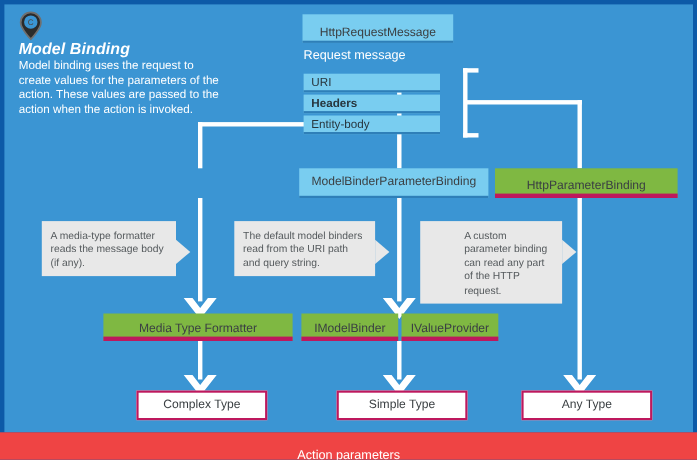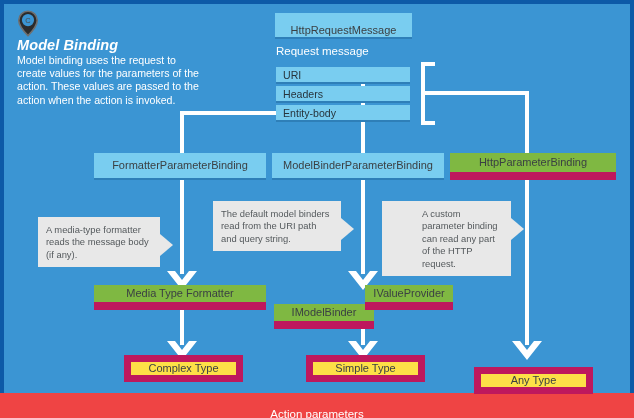--- a/index.html
+++ b/index.html
@@ -73,42 +73,43 @@
     z-index: 5;
   }
 
   .node.blue {
     background: #7ececf;
     background: #79cdf0;
     border-bottom: 2px solid #2e7fb8;
   }
 
   .node.blue-plain {
-    background: #fde047;
-    border: 7px solid #be185d;
+    background: #ffffff;
+    border: 2px solid #be185d;
   }
 
   .node.green {
     background: #7fb842;
-    border-bottom: 8px solid #be185d;
+    border-bottom: 4px solid #be185d;
+    align-items: flex-end;
   }
 
   
   .req-label {
     position: absolute;
     left: 272px;
     top: 41px;
     font-size: 11.5px;
     color: #ffffff;
   }
 
   .req-row {
     position: absolute;
     left: 272px;
-    width: 134px;
+    width: 124px;
     height: 17px;
     background: #79cdf0;
     border-bottom: 2px solid #2e7fb8;
     display: flex;
     align-items: center;
     z-index: 5;
   }
   .req-row span {
     padding-left: 7px;
     font-size: 10.6px;
@@ -190,43 +191,40 @@
 
     <div class="node blue" style="left:271px; top:9px; width:137px; height:26px;align-items:flex-end;">
       <span>HttpRequestMessage</span>
     </div>
 
     <div class="req-label">Request message</div>
 
     <div class="req-row" style="top:63px;">
       <span>URI</span>
     </div>
-    <div class="req-row" style="top:82px;">
+    <div class="req-row" style="top:82px;font-weight:bold;">
       <span>Headers</span>
     </div>
     <div class="req-row" style="top:101px;">
       <span>Entity-body</span>
     </div>
 
     <div class="wire v" style="left:417px; top:58px; height:63px;"></div>
     <div class="wire h" style="left:417px; top:58px; width:14px;"></div>
     <div class="wire h" style="left:417px; top:117px; width:14px;"></div>
 
     <div class="wire h" style="left:419px; top:87px; width:106px;"></div>
     <div class="wire v" style="left:521px; top:87px; height:62px;"></div>
 
     <div class="wire h" style="left:176px; top:107px; width:98px;"></div>
     <div class="wire v" style="left:176px; top:107px; height:42px;"></div>
 
     <div class="wire h" style="left:305px; top:69px; width:55px;"></div>
     <div class="wire v" style="left:357px; top:69px; height:80px;"></div>
 
-    <div class="node blue" style="left:90px; top:149px; width:172px; height:27px;">
-      <span>FormatterParameterBinding</span>
-    </div>
     <div class="node blue" style="left:268px; top:149px; width:172px; height:27px;">
       <span>ModelBinderParameterBinding</span>
     </div>
     <div class="node green" style="left:446px; top:149px; width:166px; height:27px;">
       <span>HttpParameterBinding</span>
     </div>
 
     <div class="wire v" style="left:176px; top:176px; height:94px;"></div>
     <svg class="arrow-head" style="left:162px; top:266px;" width="32" height="22" viewBox="0 0 32 22">
       <polygon points="1,1 16,20 31,1 23,1 16,10 9,1" fill="#ffffff"></polygon>
@@ -235,36 +233,36 @@
     <div class="wire v" style="left:357px; top:176px; height:94px;"></div>
     <svg class="arrow-head" style="left:343px; top:266px;" width="32" height="22" viewBox="0 0 32 22">
       <polygon points="1,1 16,20 31,1 23,1 16,10 9,1" fill="#ffffff"></polygon>
     </svg>
 
     <div class="wire v" style="left:521px; top:176px; height:165px;"></div>
     <svg class="arrow-head" style="left:507px; top:336px;" width="32" height="22" viewBox="0 0 32 22">
       <polygon points="1,1 16,20 31,1 23,1 16,10 9,1" fill="#ffffff"></polygon>
     </svg>
 
-    <div class="callout" style="left:34px; top:197px; width:122px;margin-top:16px;">
+    <div class="callout" style="left:34px; top:197px; width:122px;">
       <span>A media-type formatter reads the message body (if any).</span>
     </div>
 
     <div class="callout" style="left:209px; top:197px; width:128px;">
       <span>The default model binders read from the URI path and query string.</span>
     </div>
 
     <div class="callout" style="left:378px; top:197px; width:129px;padding-left:40px;">
       <span>A custom parameter binding can read any part of the HTTP request.</span>
     </div>
 
     <div class="node green" style="left:90px; top:281px; width:172px; height:25px;">
       <span>Media Type Formatter</span>
     </div>
-    <div class="node green" style="left:270px; top:281px; width:100px; height:25px;margin-top:19px;">
+    <div class="node green" style="left:270px; top:281px; width:88px; height:25px;">
       <span>IModelBinder</span>
     </div>
     <div class="node green" style="left:361px; top:281px; width:88px; height:25px;">
       <span>IValueProvider</span>
     </div>
 
     <div class="wire v" style="left:176px; top:306px; height:35px;"></div>
     <svg class="arrow-head" style="left:162px; top:336px;" width="32" height="22" viewBox="0 0 32 22">
       <polygon points="1,1 16,20 31,1 23,1 16,10 9,1" fill="#ffffff"></polygon>
     </svg>
@@ -273,21 +271,21 @@
     <svg class="arrow-head" style="left:343px; top:336px;" width="32" height="22" viewBox="0 0 32 22">
       <polygon points="1,1 16,20 31,1 23,1 16,10 9,1" fill="#ffffff"></polygon>
     </svg>
 
     <div class="node blue-plain" style="left:120px; top:351px; width:119px; height:27px;">
       <span>Complex Type</span>
     </div>
     <div class="node blue-plain" style="left:302px; top:351px; width:119px; height:27px;">
       <span>Simple Type</span>
     </div>
-    <div class="node blue-plain" style="left:470px; top:351px; width:119px; height:27px;margin-top:12px;">
+    <div class="node blue-plain" style="left:470px; top:351px; width:119px; height:27px;">
       <span>Any Type</span>
     </div>
 
   </div>
 
   <div class="footer">
     <span class="footer-label">Action parameters</span>
   </div>
 
 </div>

